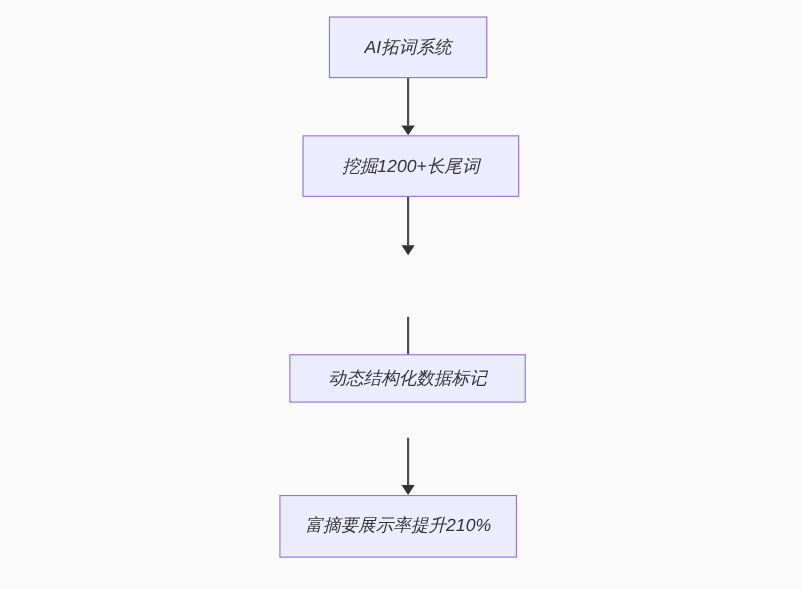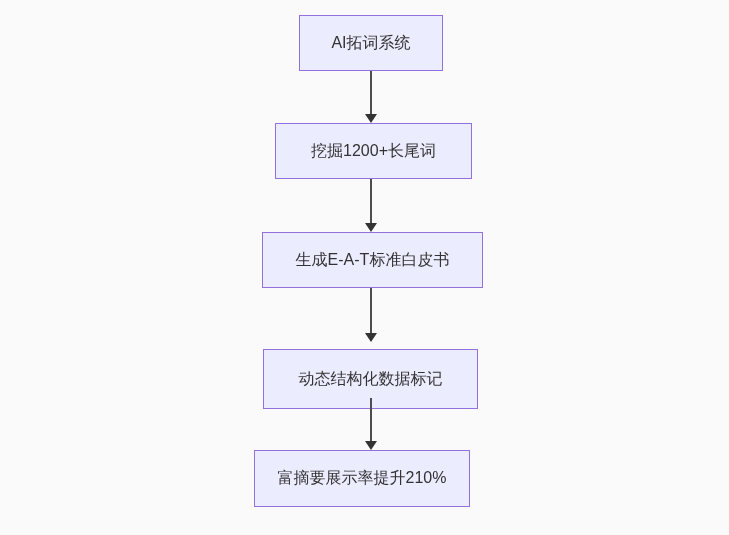--- a/index.html
+++ b/index.html
@@ -13,20 +13,21 @@
     font-family: "Liberation Sans", "DejaVu Sans", sans-serif;
     overflow: hidden;
     position: relative;
   }
   .diagram {
     position: absolute;
     left: 0;
     top: 0;
     width: 729px;
     height: 535px;
+    font-style: italic;
   }
   .flow-node {
     position: absolute;
     box-sizing: border-box;
     background: #ECECFF;
     border: 1px solid #9370DB;
     color: #333333;
     font-size: 16px;
     display: flex;
     align-items: center;
@@ -71,30 +72,27 @@
 
   <div class="flow-node" style="left:275px; top:123px; width:197px; height:56px;">
     <span>挖掘1200+长尾词</span>
   </div>
 
   <div class="flow-arrow" style="left:371px; top:179px; height:53px;">
     <div class="line"></div>
     <div class="head"></div>
   </div>
 
-  <div class="flow-node" style="left:262px; top:232px; width:221px; height:56px;">
-    <span>生成E-A-T标准白皮书</span>
-  </div>
 
   <div class="flow-arrow" style="left:371px; top:288px; height:54px;">
     <div class="line"></div>
     <div class="head"></div>
   </div>
 
-  <div class="flow-node" style="left:263px; top:322px; width:215px; height:60px;margin-top:27px;">
+  <div class="flow-node" style="left:263px; top:322px; width:215px; height:44px;">
     <span>动态结构化数据标记</span>
   </div>
 
   <div class="flow-arrow" style="left:371px; top:398px; height:52px;">
     <div class="line"></div>
     <div class="head"></div>
   </div>
 
   <div class="flow-node" style="left:254px; top:450px; width:216px; height:57px;">
     <span>富摘要展示率提升210%</span>

